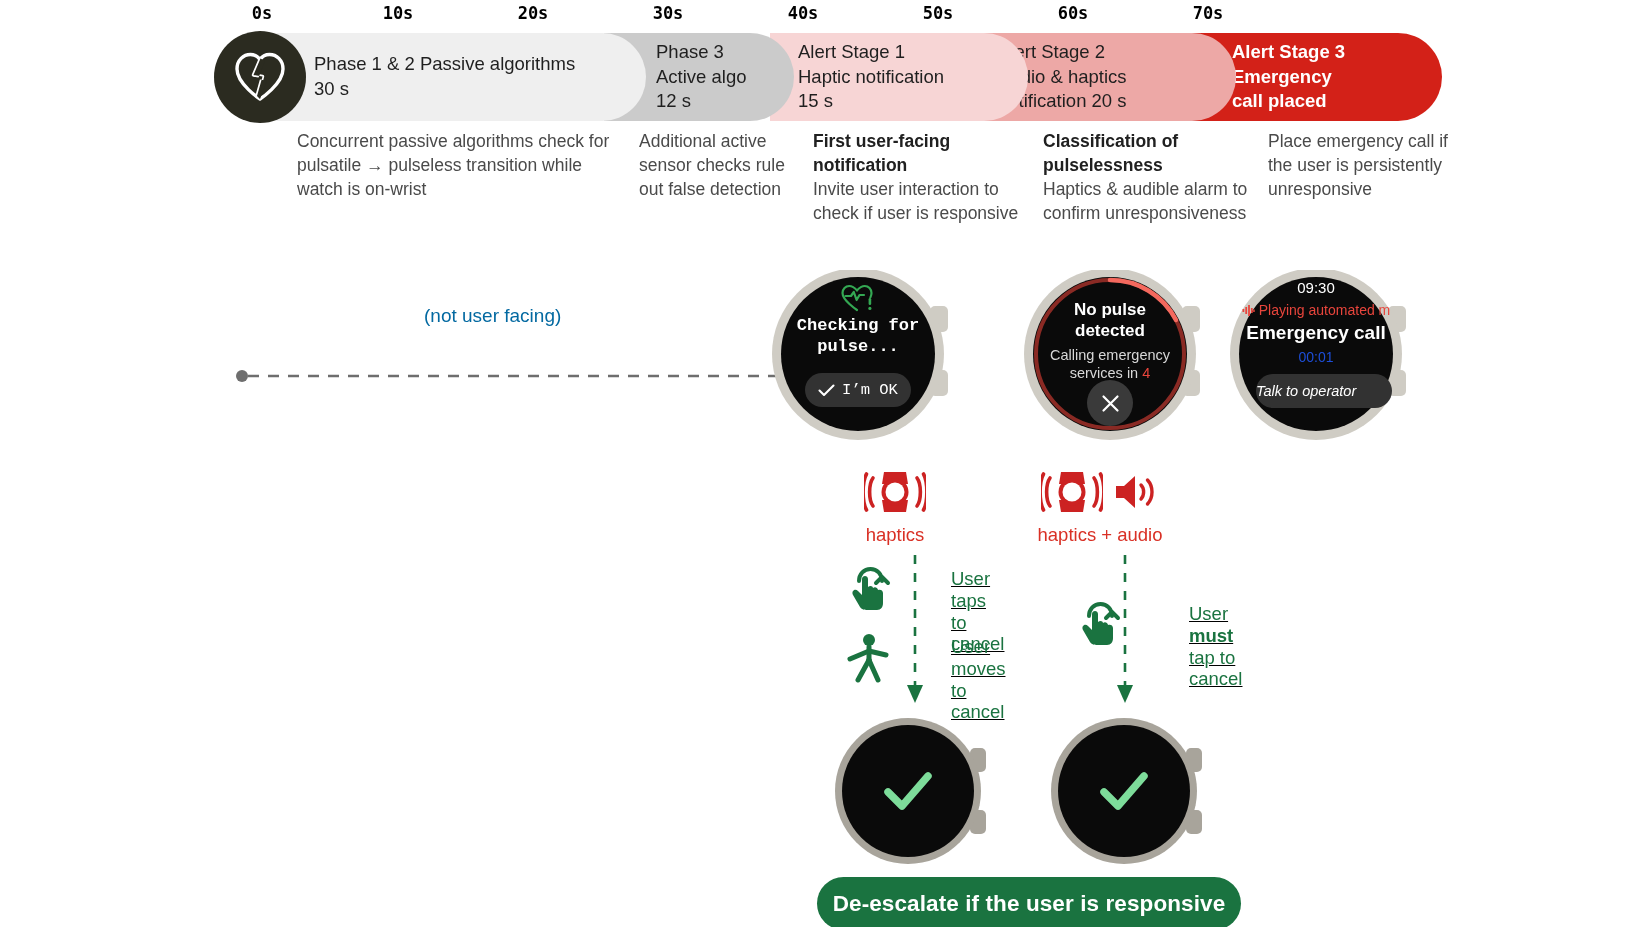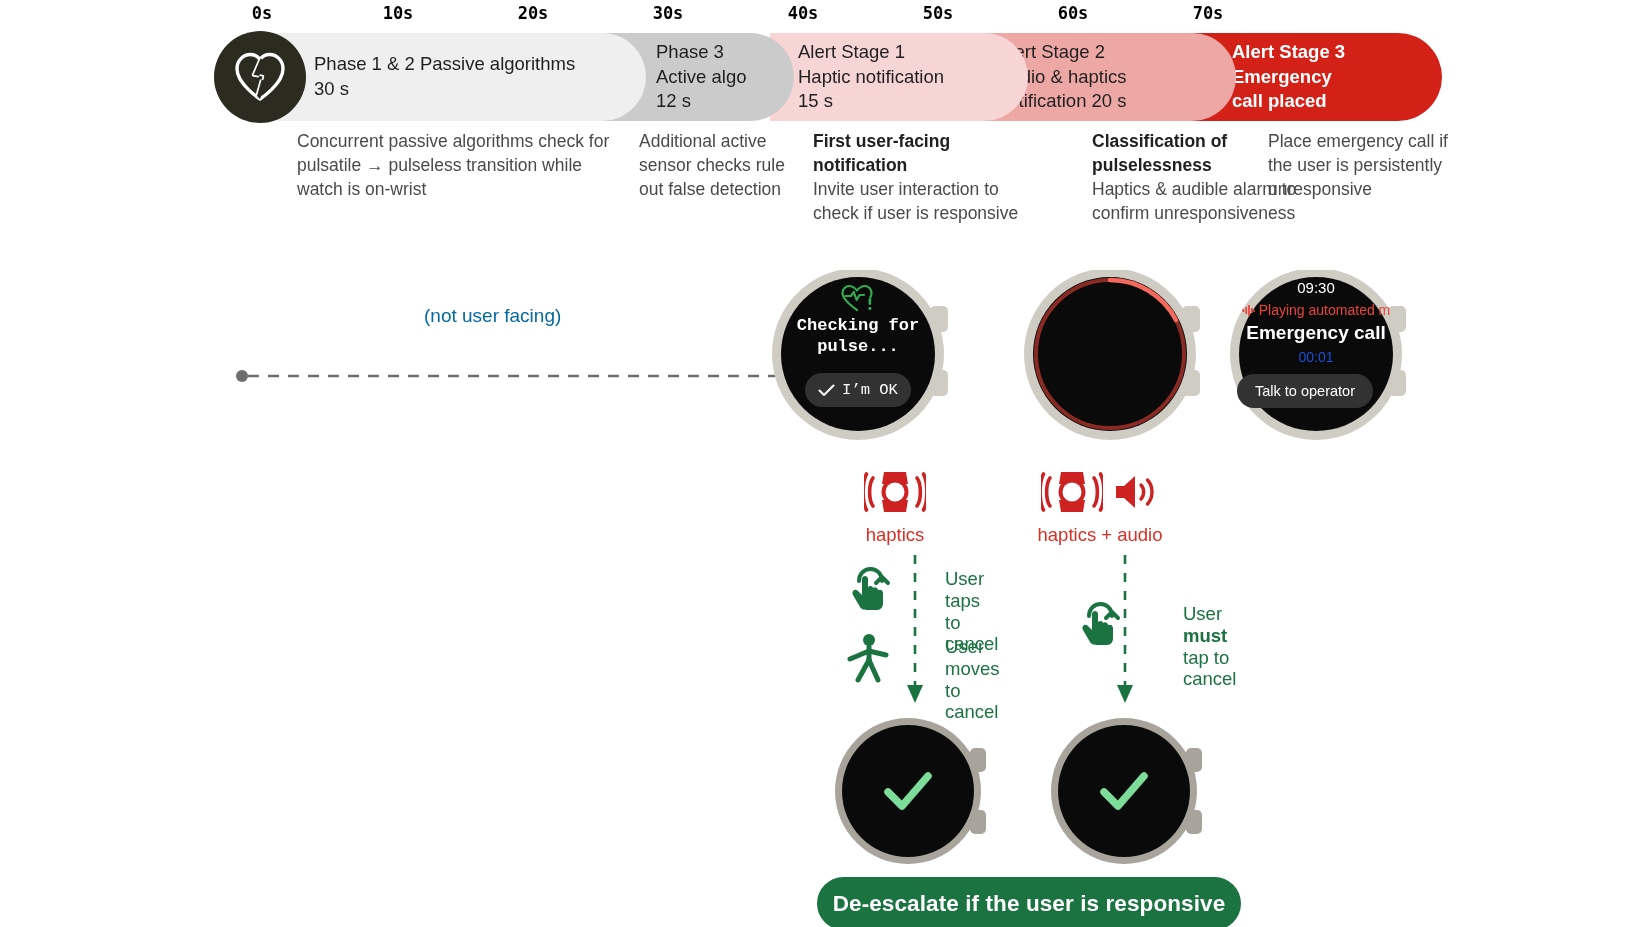--- a/index.html
+++ b/index.html
@@ -59,21 +59,21 @@
   .watch { position: absolute; }
   .watch svg { display: block; }
 
   
   .mod { position: absolute; text-align: center; }
   .mod .icons { display: flex; align-items: center; justify-content: center; gap: 10px; }
   .mod .cap { margin-top: 6px; font-size: 18.5px; color: #d93025; }
 
   
   .flow { position: absolute; }
-  .flow-row { display: flex; align-items: flex-start; gap: 18px; }
+  .flow-row { display: flex; align-items: flex-start; gap: 24px; text-decoration: underline; }
   .flow-txt { font-size: 18.5px; line-height: 1.18; color: #1a7340; }
   .flow-txt b { font-weight: 700; }
 
   
   .banner {
     position: absolute; left: 817px; top: 877px;
     width: 424px; height: 53px;
     background: #1a7340; border-radius: 27px;
     display: flex; align-items: center; justify-content: center;
     font-size: 22.5px; font-weight: 700; color: #ffffff;
@@ -150,21 +150,21 @@
     <div class="desc" style="left:297px; width:330px;">
       <span>Concurrent passive algorithms check for pulsatile → pulseless transition while watch is on-wrist</span>
     </div>
     <div class="desc" style="left:639px; width:165px;">
       <span>Additional active sensor checks rule out false detection</span>
     </div>
     <div class="desc" style="left:813px; width:220px;">
       <b>First user-facing notification</b>
       <span>Invite user interaction to check if user is responsive</span>
     </div>
-    <div class="desc" style="left:1092px; width:228px;">
+    <div class="desc" style="left:1043px; width:228px;">
       <b>Classification of pulselessness</b>
       <span>Haptics &amp; audible alarm to confirm unresponsiveness</span>
     </div>
     <div class="desc" style="left:1268px; width:180px;">
       <span>Place emergency call if the user is persistently unresponsive</span>
     </div>
   </div>
 
   <div class="nuf-label">(not user facing)</div>
   <div class="nuf-line">
@@ -212,20 +212,41 @@
 
   <div class="watch" style="left:1016px; top:270px;">
     <svg width="205" height="175" viewBox="0 0 205 175">
       <rect x="166" y="36" width="18" height="26" rx="5" fill="#cfccc4"></rect>
       <rect x="166" y="100" width="18" height="26" rx="5" fill="#cfccc4"></rect>
       <circle cx="94" cy="84" r="86" fill="#cfccc4"></circle>
       <circle cx="94" cy="84" r="77" fill="#0a0a0a"></circle>
       <circle cx="94" cy="84" r="74" fill="none" stroke="#8a2a24" stroke-width="4"></circle>
       <path d="M94 10 A74 74 0 0 1 160 50" fill="none" stroke="#f4695e" stroke-width="4.5" stroke-linecap="round"></path>
     </svg>
+    <div style="position:absolute; left:0; top:0; width:188px; height:170px;">
+      <div style="position:absolute; left:0; top:30px; width:188px; text-align:center; color:#fff; font-size:17px; font-weight:700; line-height:1.22;">
+        <div>No pulse</div>
+        <div>detected</div>
+      </div>
+      <div style="position:absolute; left:0; top:76px; width:188px; text-align:center; color:#d8d8d8; font-size:14.5px; line-height:1.26;">
+        <div>Calling emergency</div>
+        <div>
+          <span>services in</span>
+          <span style="color:#e8453c;">4</span>
+        </div>
+      </div>
+      <div style="position:absolute; left:71px; top:110px; width:46px; height:46px; background:#3a3a3a; border-radius:50%;
+                  display:flex; align-items:center; justify-content:center;">
+        <span>
+          <svg width="19" height="19" viewBox="0 0 19 19">
+              <path d="M2.5 2.5 L16.5 16.5 M16.5 2.5 L2.5 16.5" stroke="#ffffff" stroke-width="2.2" stroke-linecap="round"></path>
+            </svg>
+        </span>
+      </div>
+    </div>
   </div>
 
   <div class="watch" style="left:1222px; top:270px;">
     <svg width="205" height="175" viewBox="0 0 205 175">
       <rect x="166" y="36" width="18" height="26" rx="5" fill="#cfccc4"></rect>
       <rect x="166" y="100" width="18" height="26" rx="5" fill="#cfccc4"></rect>
       <circle cx="94" cy="84" r="86" fill="#cfccc4"></circle>
       <circle cx="94" cy="84" r="77" fill="#0a0a0a"></circle>
     </svg>
     <div style="position:absolute; left:0; top:0; width:188px; height:170px;">
@@ -237,22 +258,22 @@
             <rect x="3.3" y="2" width="1.8" height="7" fill="#e8453c"></rect>
             <rect x="6.1" y="0" width="1.8" height="11" fill="#e8453c"></rect>
             <rect x="8.9" y="3" width="1.8" height="5" fill="#e8453c"></rect>
             <rect x="11.2" y="4.5" width="1.5" height="2.5" fill="#e8453c"></rect>
           </svg>
         </span>
         <span style="color:#e8453c; font-size:14px; white-space:nowrap;">Playing automated m</span>
       </div>
       <div style="position:absolute; left:0; top:52px; width:188px; text-align:center; color:#fff; font-size:19px; font-weight:700;">Emergency call</div>
       <div style="position:absolute; left:0; top:79px; width:188px; text-align:center; color:#1d4ed8; font-size:14px;">00:01</div>
-      <div style="position:absolute; left:15px; top:104px; width:136px; height:34px; background:#323232; border-radius:18px;
-                  display:flex; align-items:center; justify-content:center;">
+      <div style="position:absolute; left:34px; top:104px; width:136px; height:34px; background:#323232; border-radius:18px;
+                  display:flex; align-items:center; font-style:italic;">
         <span style="color:#fff; font-size:14.5px;">Talk to operator</span>
       </div>
     </div>
   </div>
 
   <div class="mod" style="left:800px; top:470px; width:190px;">
     <div class="icons">
       <span>
         <svg width="62" height="44" viewBox="0 0 62 44">
           <path d="M9 8 C4.5 14 4.5 30 9 36" fill="none" stroke="#cc2222" stroke-width="3.6" stroke-linecap="round"></path>

